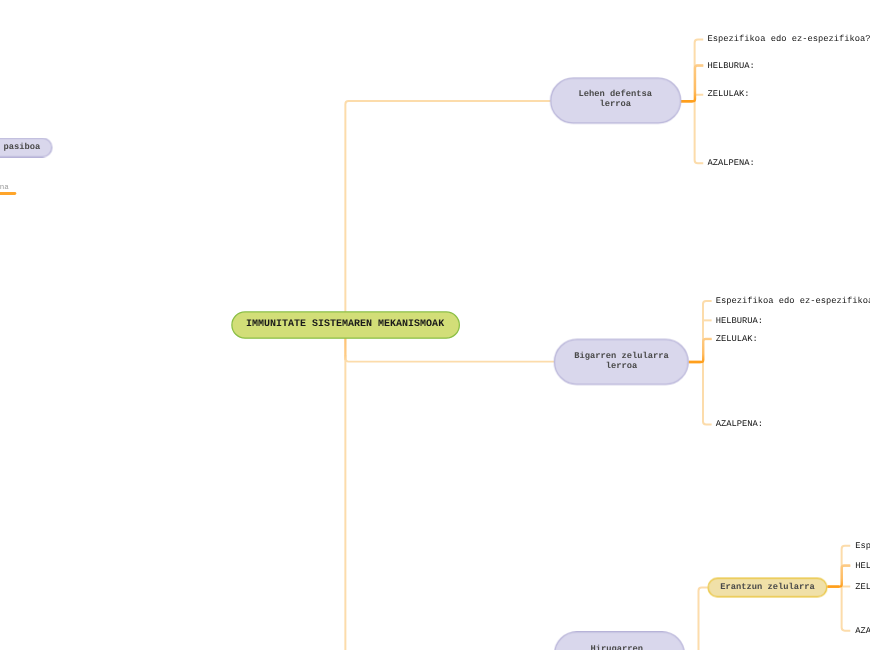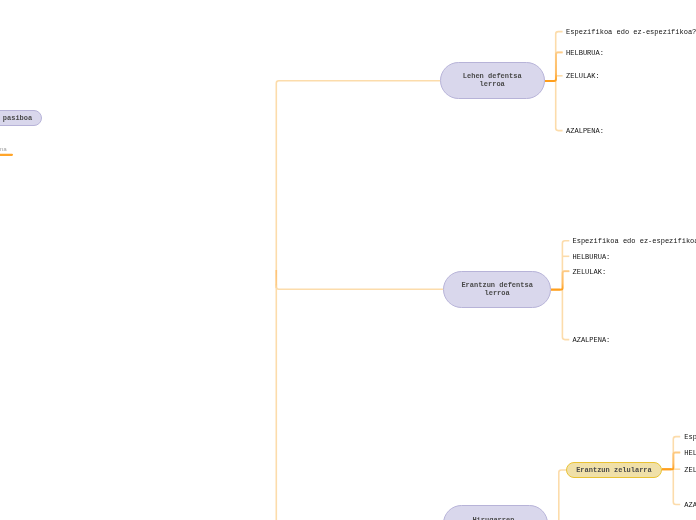--- a/index.html
+++ b/index.html
@@ -79,28 +79,31 @@
       <path stroke="url(#gBigarren)" d="M 551 289.6 L 560.7 289.6 Q 562.6 289.6 562.6 287.7 L 562.6 273 Q 562.6 271.1 564.5 271.1 L 569.3 271.1"></path>
       <path stroke="url(#gErantzun)" d="M 662 469.3 L 671.5 469.3 Q 673.4 469.3 673.4 467.4 L 673.4 454.3 Q 673.4 452.4 675.3 452.4 L 680.2 452.4"></path>
     </g>
     <g fill="none" stroke-linecap="butt" stroke="#ff9f1c" stroke-width="1.9">
       <path d="M 544.6 81 L 554 81"></path>
       <path d="M 551 289.6 L 560.5 289.6"></path>
       <path d="M 662 469.3 L 671.4 469.3"></path>
     </g>
   </svg>
 
+  <div class="node node-root" style="left:184.6px;top:248.7px;width:183px;height:22.6px;">
+    <span>IMMUNITATE SISTEMAREN MEKANISMOAK</span>
+  </div>
 
   <div class="node node-lav" style="left:439.6px;top:61.7px;width:105.2px;height:37px;">
     <span>Lehen defentsa
 lerroa</span>
   </div>
 
   <div class="node node-lav" style="left:443.1px;top:270.6px;width:108.1px;height:37.2px;">
-    <span>Erantzun defentsa
+    <span>Bigarren zelularra
 lerroa</span>
   </div>
 
   <div class="node node-gold" style="left:565.7px;top:462px;width:96.5px;height:15.6px;text-align:center;">
     <span>Erantzun zelularra</span>
   </div>
 
   <div class="node node-lav" style="left:-53.6px;top:110.3px;width:96px;height:15.4px;border-radius:8px;padding-top:0;">
     <span>Immunitate pasiboa</span>
   </div>

